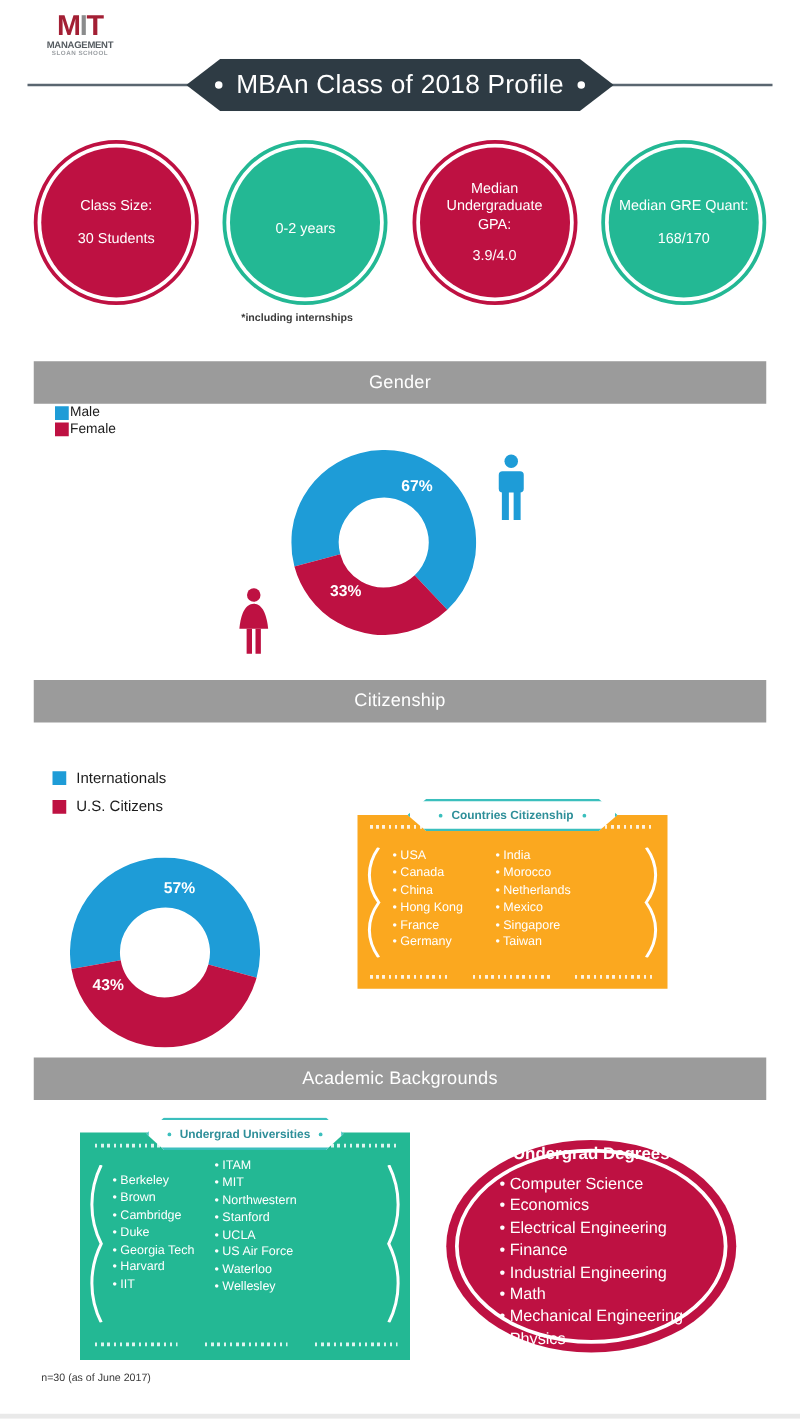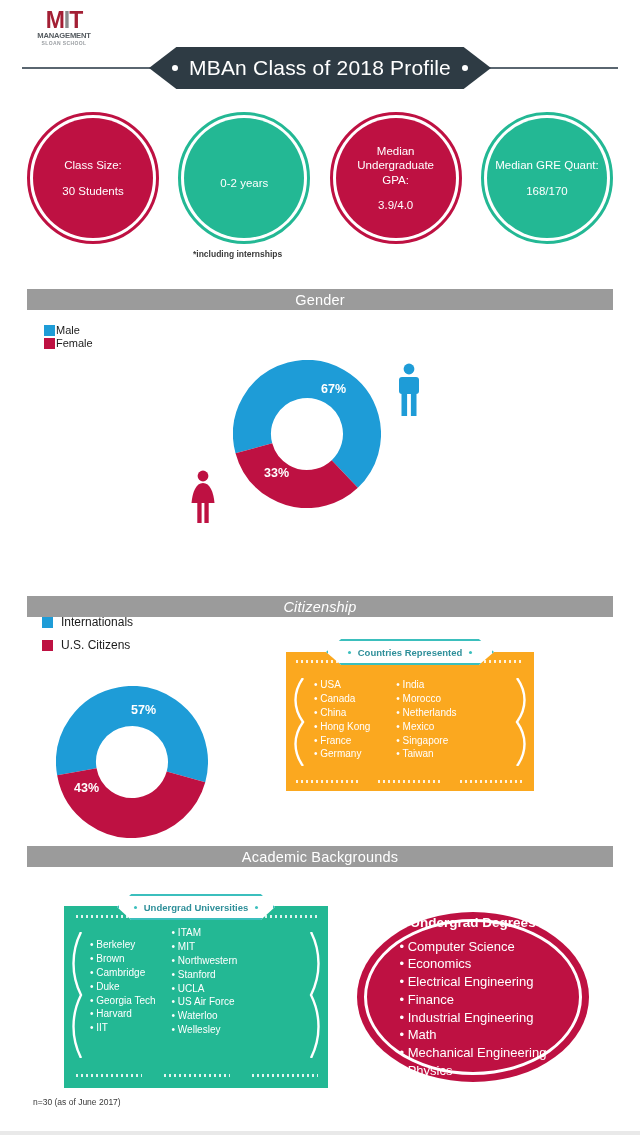--- a/index.html
+++ b/index.html
@@ -142,21 +142,21 @@
     font-size: 8.5px;
     color: #3b3b3b;
     font-weight: bold;
   }
 
   
   .section-bar {
     position: absolute;
     left: 27px;
     width: 586px;
-    height: 21px;
+    height: 34px;
     background: #9b9b9b;
     display: flex;
     align-items: center;
     justify-content: center;
   }
   .section-bar span {
     color: #ffffff;
     font-size: 14.5px;
     letter-spacing: 0.2px;
   }
@@ -394,21 +394,21 @@
 
   <div class="person" style="left:187px; top:470px;">
     <svg width="32" height="54" viewBox="0 0 32 54">
       <circle cx="16" cy="6" r="5.4" fill="#be1142"></circle>
       <path d="M16 13 C9 13 5.5 22 4.5 33 L27.5 33 C26.5 22 23 13 16 13 Z" fill="#be1142"></path>
       <rect x="10.3" y="33" width="4.3" height="20" fill="#be1142"></rect>
       <rect x="17.4" y="33" width="4.3" height="20" fill="#be1142"></rect>
     </svg>
   </div>
 
-  <div class="section-bar" style="top:596px;font-style:italic;">
+  <div class="section-bar" style="top:544px;">
     <span>Citizenship</span>
   </div>
 
   <div class="legend loose" style="left:42px; top:615px;">
     <div class="legend-row">
       <span class="legend-sw blue"></span>
       <span class="legend-label">Internationals</span>
     </div>
     <div class="legend-row">
       <span class="legend-sw crimson"></span>
@@ -438,21 +438,21 @@
 
     <svg class="brace" style="left:3px; top:26px; height:88px;" width="18" height="88" viewBox="0 0 18 88">
       <path d="M14 0 C4 14, 4 30, 14 44 C4 58, 4 74, 14 88" stroke="#ffffff" stroke-width="2.4" fill="none"></path>
     </svg>
     <svg class="brace" style="left:227px; top:26px; height:88px;" width="18" height="88" viewBox="0 0 18 88">
       <path d="M4 0 C14 14, 14 30, 4 44 C14 58, 14 74, 4 88" stroke="#ffffff" stroke-width="2.4" fill="none"></path>
     </svg>
 
     <div class="fb-banner" style="width:168px;">
       <span class="bdot"></span>
-      <span class="btext">Countries Represented</span>
+      <span class="btext">Countries Citizenship</span>
       <span class="bdot"></span>
     </div>
 
     <div class="fb-cols" style="left:28px; top:26px; gap:26px;">
       <div class="fb-col">
         <div class="fb-li">USA</div>
         <div class="fb-li">Canada</div>
         <div class="fb-li">China</div>
         <div class="fb-li">Hong Kong</div>
         <div class="fb-li">France</div>

